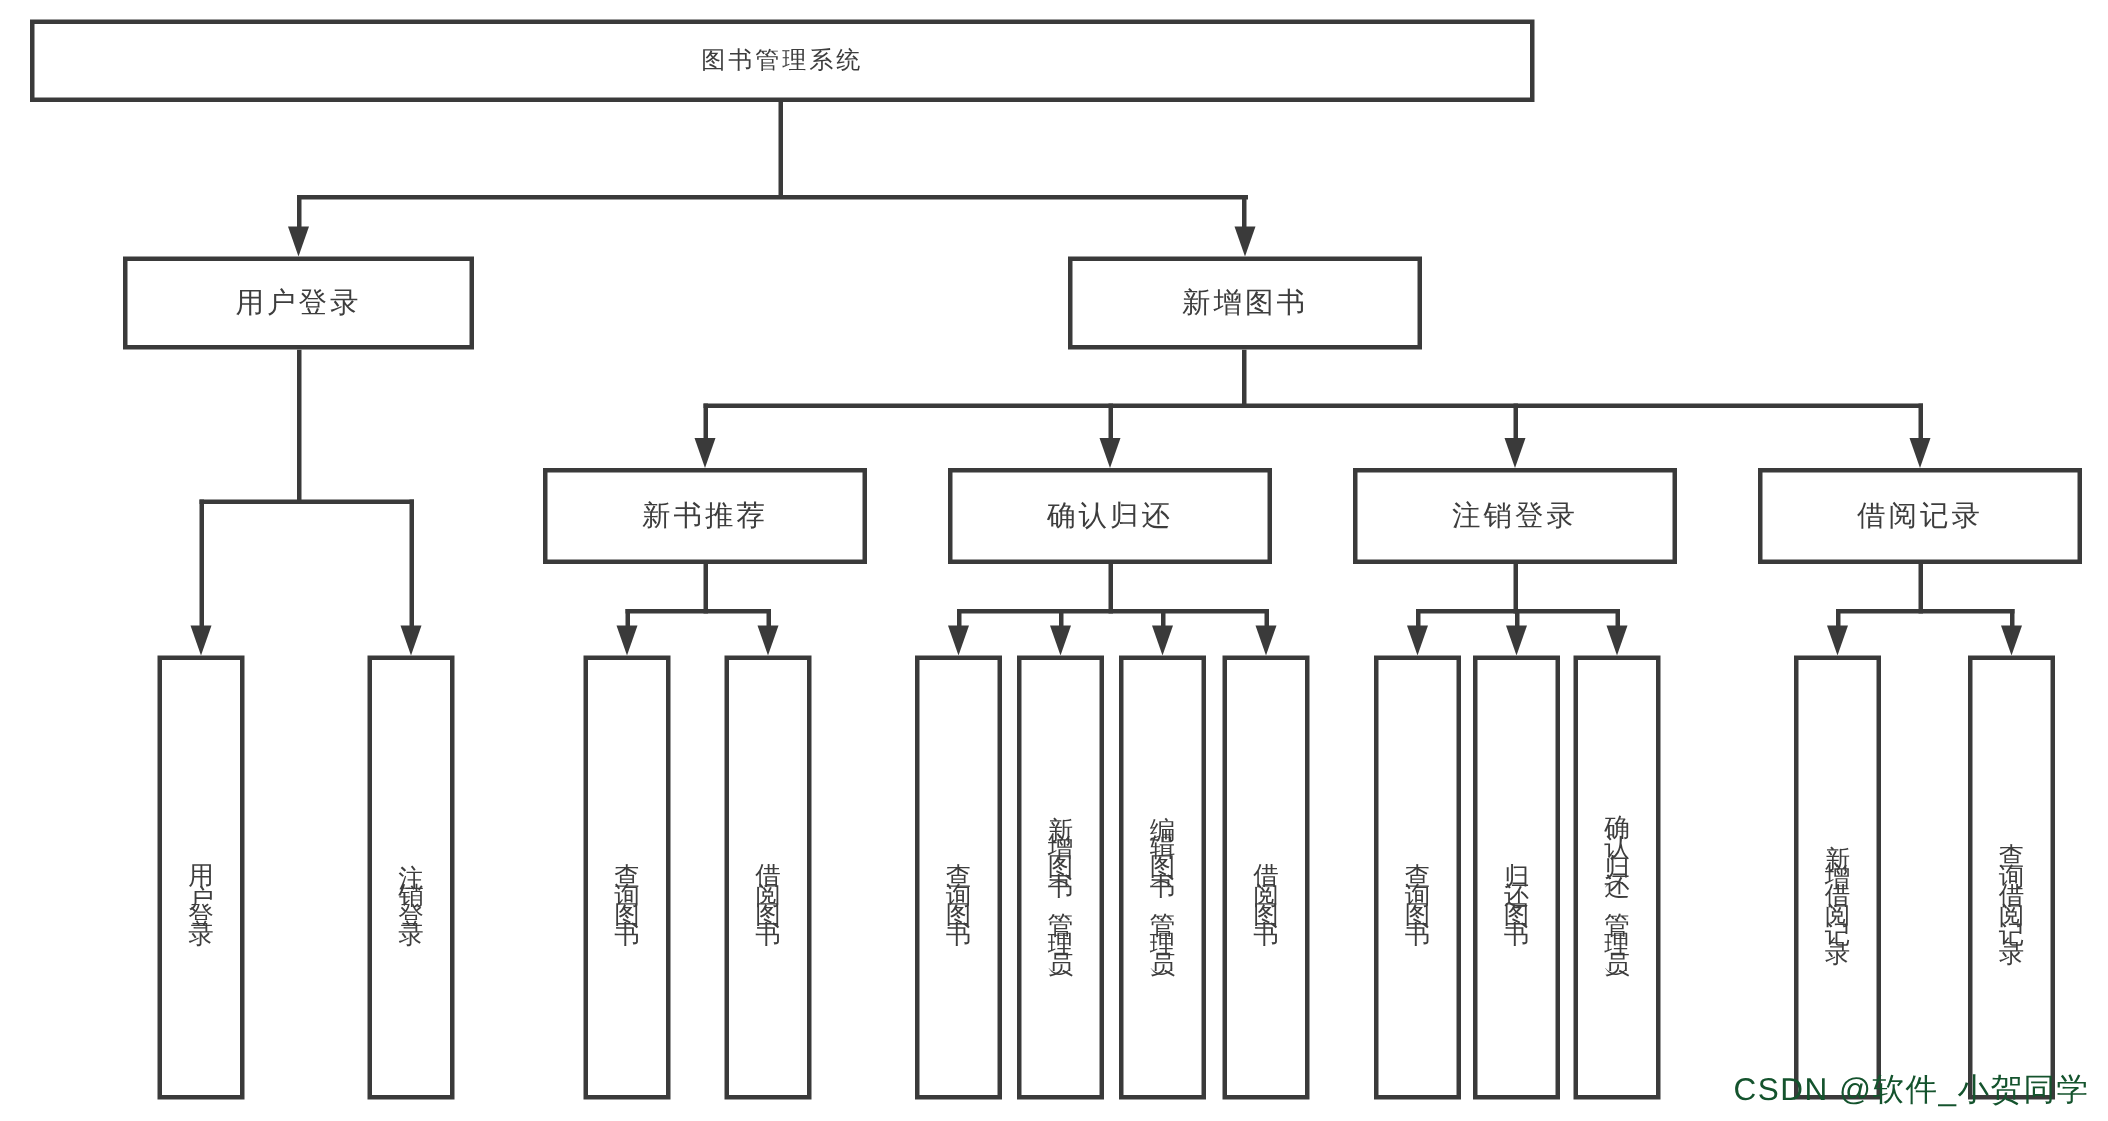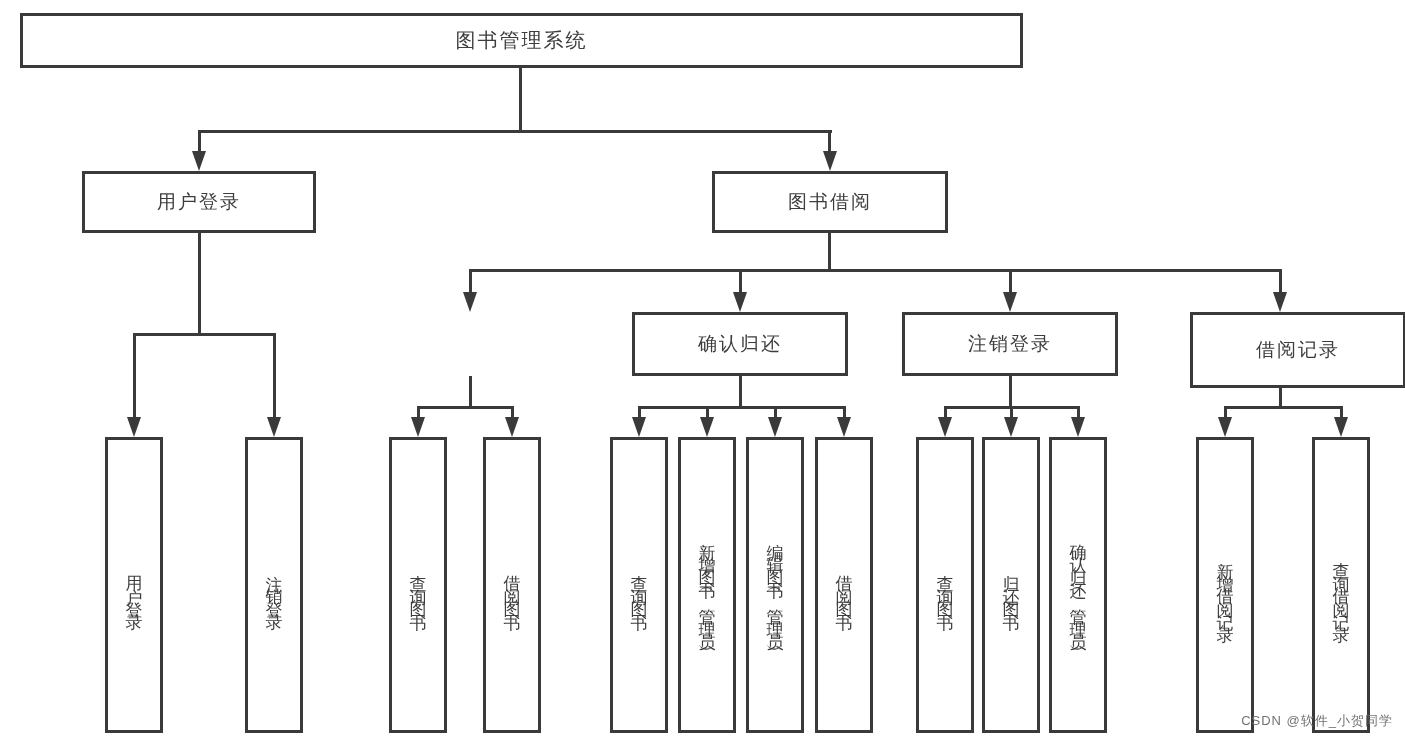--- a/index.html
+++ b/index.html
@@ -38,22 +38,22 @@
     position: absolute;
     width: 0; height: 0;
     border-left: 7px solid transparent;
     border-right: 7px solid transparent;
     border-top: 20px solid #3a3a3a;
   }
   .watermark {
     position: absolute;
     right: 12px;
     top: 712px;
-    font-size: 13px;
-    color: #737373;
+    font-size: 21px;
+    color: #14532d;
     letter-spacing: 1px;
     z-index: 5;
   }
 </style>
 </head>
 <body>
 
 <div class="canvas">
 
   <div class="vline" style="left:519px; top:66px; height:66px;"></div>
@@ -108,32 +108,33 @@
   <div class="vline" style="left:1077px; top:406px; height:13px;"></div>
   <div class="arrow-down" style="left:1071px; top:417px;"></div>
 
   <div class="vline" style="left:1279px; top:376px; height:33px;"></div>
   <div class="hline" style="left:1224px; top:406px; width:119px;"></div>
   <div class="vline" style="left:1224px; top:406px; height:13px;"></div>
   <div class="arrow-down" style="left:1218px; top:417px;"></div>
   <div class="vline" style="left:1340px; top:406px; height:13px;"></div>
   <div class="arrow-down" style="left:1334px; top:417px;"></div>
 
-  <div class="box" style="left:20px; top:13px; width:1003px; height:55px; font-size:20px;">图书管理系统</div>
+  <div class="box" style="left:20px; top:13px; width:1003px; height:55px; font-size:16px;">图书管理系统</div>
 
   <div class="box" style="left:82px; top:171px; width:234px; height:62px;">用户登录</div>
 
-  <div class="box" style="left:712px; top:171px; width:236px; height:62px;">图书借阅</div>
+  <div class="box" style="left:712px; top:171px; width:236px; height:62px;">新增图书</div>
 
+  <div class="box" style="left:362px; top:312px; width:216px; height:64px;">新书推荐</div>
 
   <div class="box" style="left:632px; top:312px; width:216px; height:64px;">确认归还</div>
 
   <div class="box" style="left:902px; top:312px; width:216px; height:64px;">注销登录</div>
 
-  <div class="box" style="left:1172px; top:312px; width:216px; height:76px;margin-left:18px;">借阅记录</div>
+  <div class="box" style="left:1172px; top:312px; width:216px; height:64px;">借阅记录</div>
 
   <div class="box vbox" style="left:105px; top:437px; width:58px; height:296px;">用户登录</div>
   <div class="box vbox" style="left:245px; top:437px; width:58px; height:296px;">注销登录</div>
 
   <div class="box vbox" style="left:389px; top:437px; width:58px; height:296px;">查询图书</div>
   <div class="box vbox" style="left:483px; top:437px; width:58px; height:296px;">借阅图书</div>
 
   <div class="box vbox" style="left:610px; top:437px; width:58px; height:296px;">查询图书</div>
   <div class="box vbox" style="left:678px; top:437px; width:58px; height:296px;">新增图书（管理员）</div>
   <div class="box vbox" style="left:746px; top:437px; width:58px; height:296px;">编辑图书（管理员）</div>

